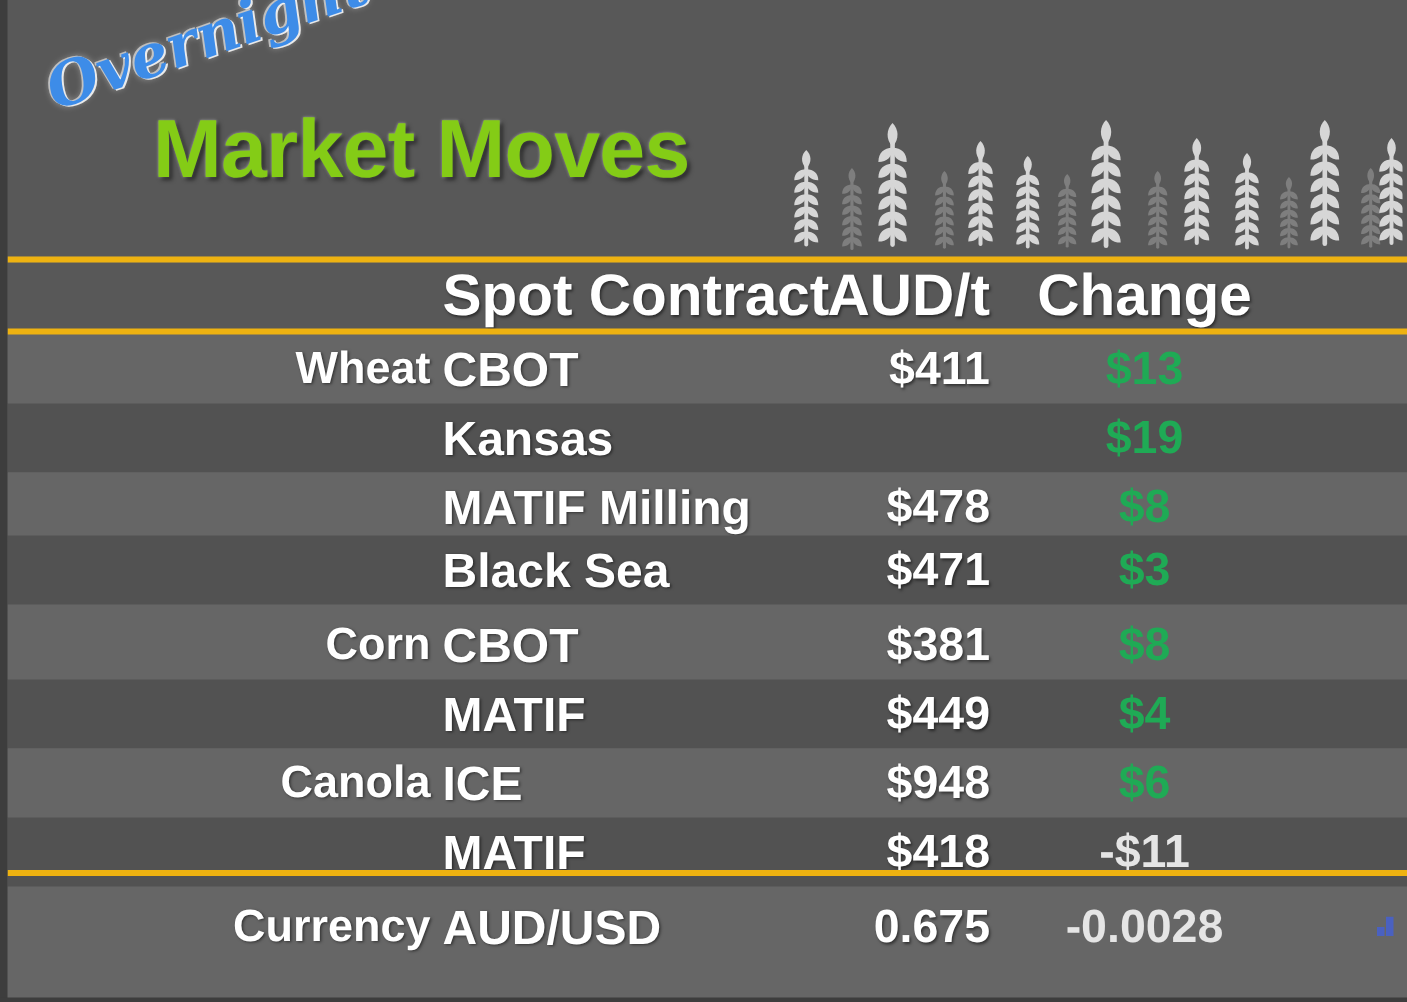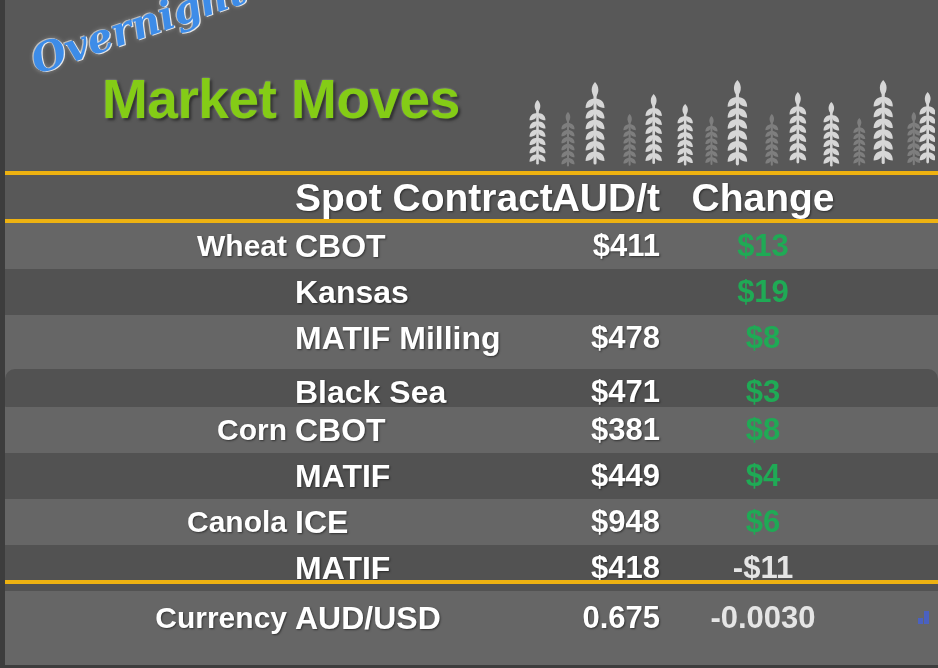--- a/index.html
+++ b/index.html
@@ -260,21 +260,21 @@
       <div class="cell c-change up">$19</div>
     </div>
 
     <div class="row light" style="top:140px;">
       <div class="cell c-group"></div>
       <div class="cell c-contract">MATIF Milling</div>
       <div class="cell c-price">$478</div>
       <div class="cell c-change up">$8</div>
     </div>
 
-    <div class="row dark" style="top:194px;border-radius:10px;">
+    <div class="row dark" style="top:182px;">
       <div class="cell c-group"></div>
       <div class="cell c-contract">Black Sea</div>
       <div class="cell c-price">$471</div>
       <div class="cell c-change up">$3</div>
     </div>
 
     <div class="row light" style="top:232px;">
       <div class="cell c-group">Corn</div>
       <div class="cell c-contract">CBOT</div>
       <div class="cell c-price">$381</div>
@@ -299,21 +299,21 @@
       <div class="cell c-group"></div>
       <div class="cell c-contract">MATIF</div>
       <div class="cell c-price">$418</div>
       <div class="cell c-change down">-$11</div>
     </div>
 
     <div class="row light" style="top:420px; height:92px;">
       <div class="cell c-group">Currency</div>
       <div class="cell c-contract">AUD/USD</div>
       <div class="cell c-price">0.675</div>
-      <div class="cell c-change down">-0.0030</div>
+      <div class="cell c-change down">-0.0028</div>
     </div>
 
   </div>
 
   <svg class="corner-logo" viewBox="0 0 12 13">
     <rect x="0" y="7" width="5" height="6" fill="#4a61c0"></rect>
     <rect x="6" y="0" width="5" height="13" fill="#4a61c0"></rect>
   </svg>
 
   <div class="edge-left"></div>

